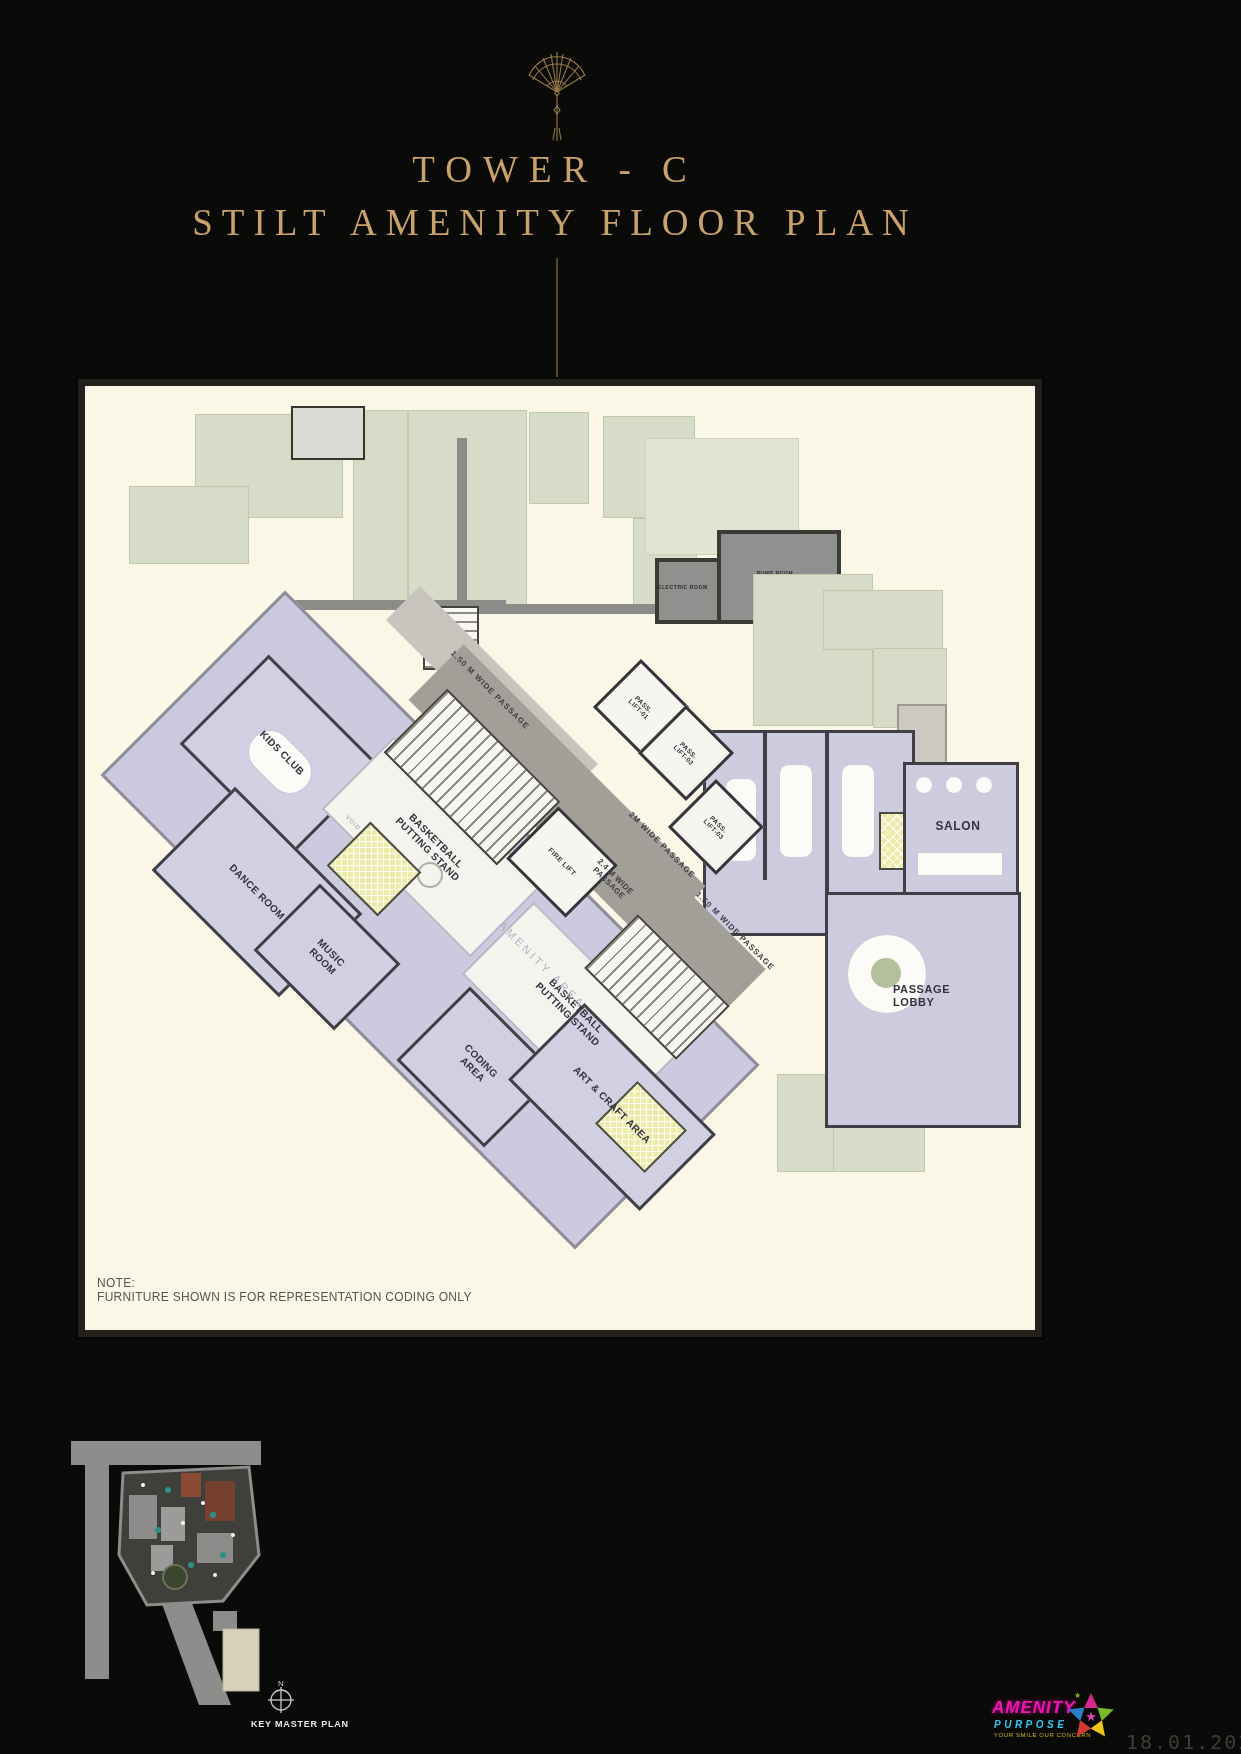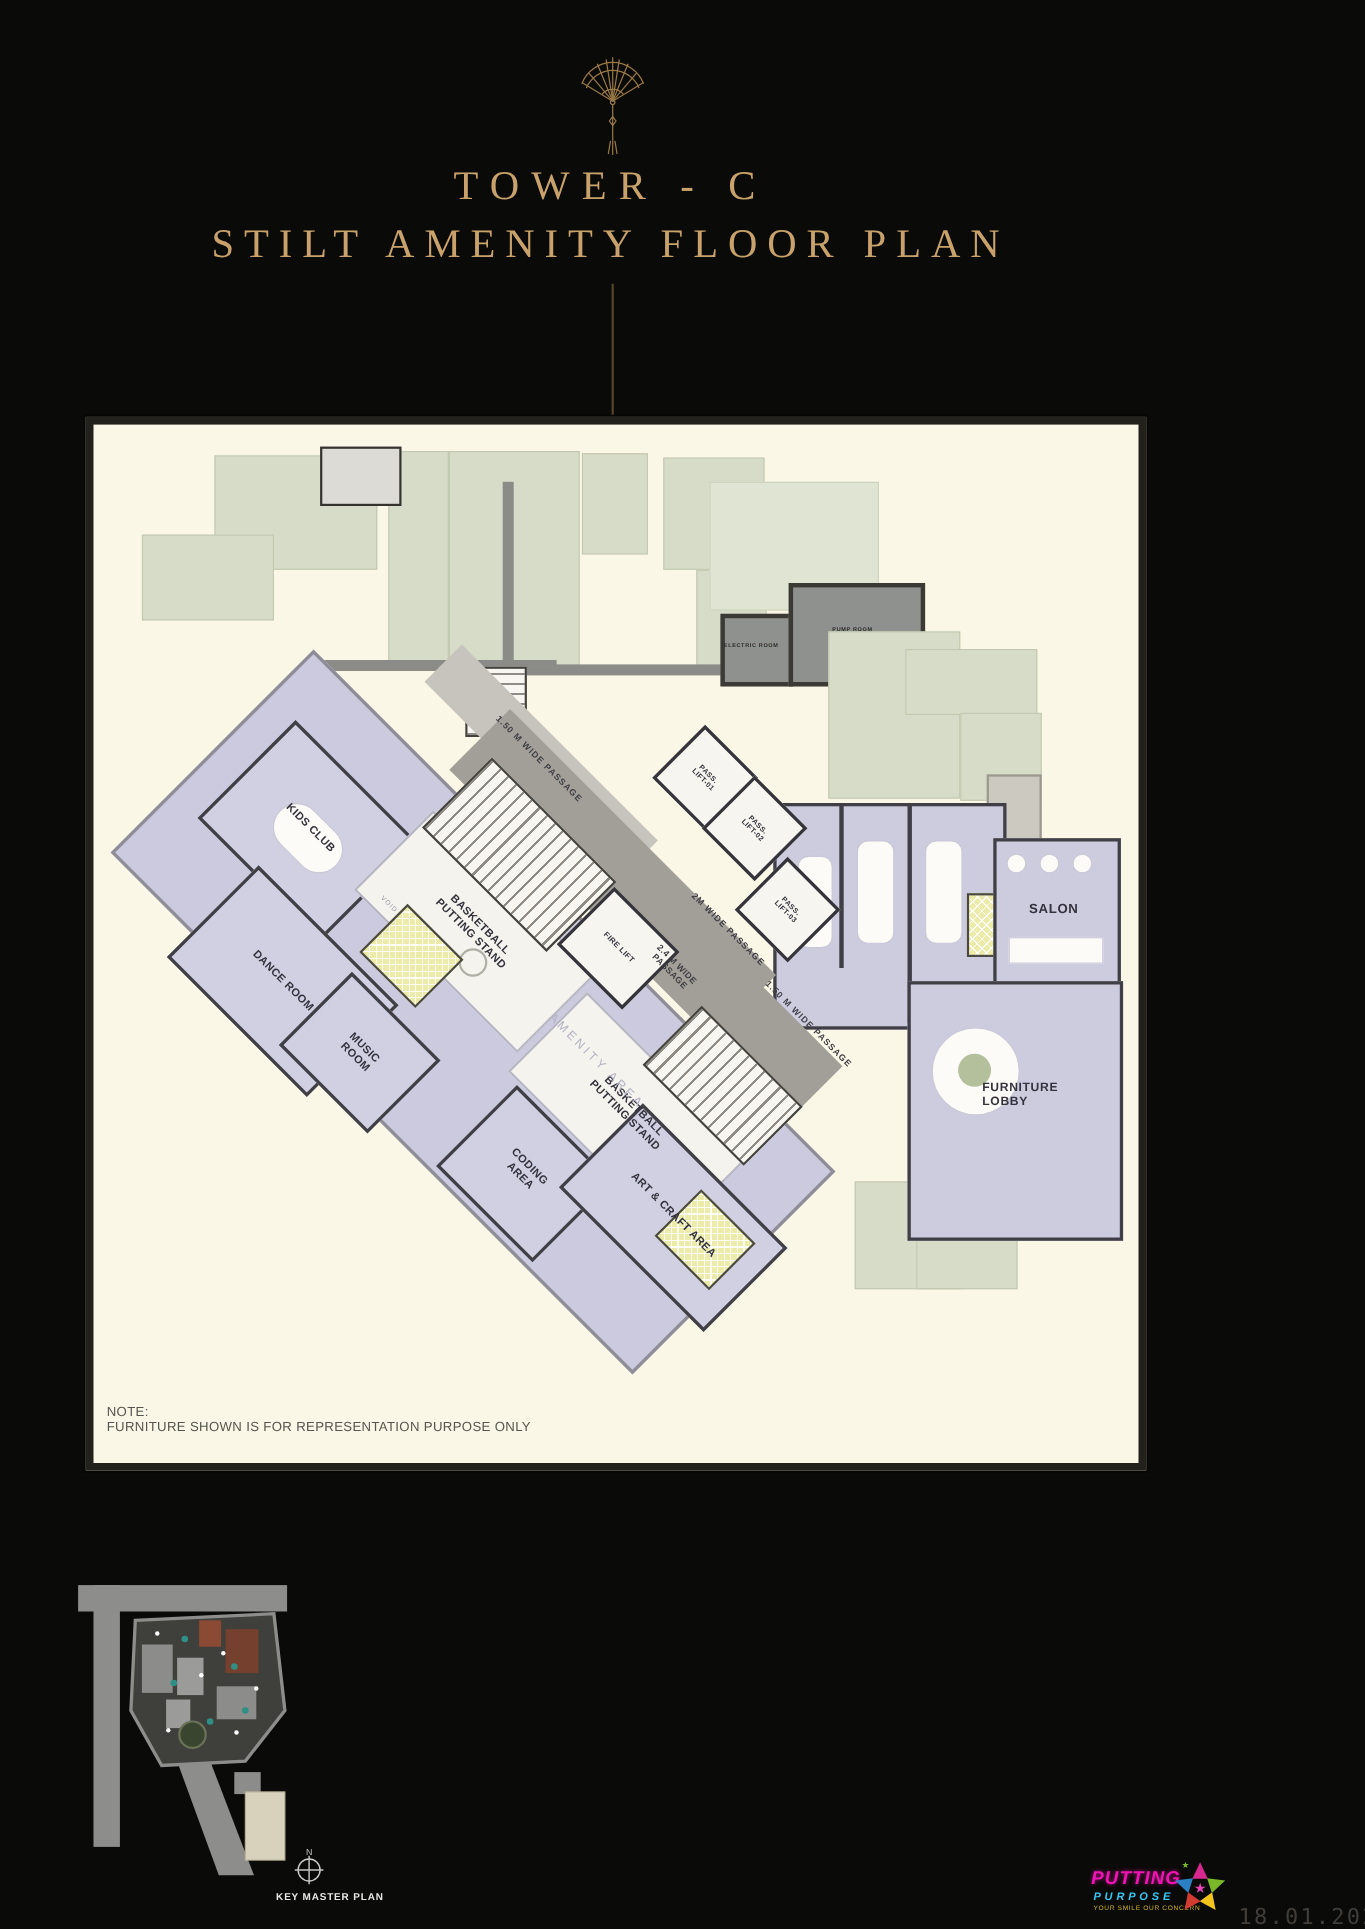--- a/index.html
+++ b/index.html
@@ -125,21 +125,21 @@
     <div class="lav" style="left:818px;top:376px;width:110px;height:134px;"></div>
     <div class="furn" style="left:830px;top:390px;width:16px;height:16px;border-radius:50%;"></div>
     <div class="furn" style="left:860px;top:390px;width:16px;height:16px;border-radius:50%;"></div>
     <div class="furn" style="left:890px;top:390px;width:16px;height:16px;border-radius:50%;"></div>
     <div class="furn" style="left:832px;top:466px;width:84px;height:22px;"></div>
     <div class="hl" style="left:873px;top:440px;font-size:12px;">SALON</div>
 
     <div class="lav" style="left:740px;top:506px;width:190px;height:230px;"></div>
     <div class="furn" style="left:762px;top:548px;width:78px;height:78px;border-radius:50%;"></div>
     <div class="a" style="left:786px;top:572px;width:30px;height:30px;border-radius:50%;background:#b4c09c;"></div>
-    <div class="hl wrap" style="left:858px;top:610px;width:100px;">FURNITURE LOBBY</div>
+    <div class="hl wrap" style="left:858px;top:610px;width:100px;">PASSAGE LOBBY</div>
 
     <div class="wingbase rot" style="left:345px;top:534px;width:665px;height:255px;"></div>
     <div class="lav2 rot" style="left:195px;top:369px;width:152px;height:120px;"></div>
     <div class="furn rot" style="left:195px;top:376px;width:70px;height:42px;border-radius:22px;"></div>
     <div class="lav2 rot" style="left:172px;top:506px;width:174px;height:112px;"></div>
     <div class="lav2 rot" style="left:242px;top:571px;width:108px;height:88px;"></div>
     <div class="court rot" style="left:347px;top:461px;width:206px;height:98px;"></div>
     <div class="ring" style="left:332px;top:476px;width:22px;height:22px;"></div>
     <div class="court rot" style="left:487px;top:626px;width:206px;height:98px;"></div>
     <div class="ring" style="left:472px;top:641px;width:22px;height:22px;"></div>
@@ -170,21 +170,21 @@
     <div class="rl" style="left:477px;top:476px;font-size:7px;">FIRE LIFT</div>
     <div class="rl wrap" style="left:556px;top:321px;width:40px;font-size:6.5px;">PASS. LIFT-01</div>
     <div class="rl wrap" style="left:601px;top:367px;width:40px;font-size:6.5px;">PASS. LIFT-02</div>
     <div class="rl wrap" style="left:631px;top:441px;width:40px;font-size:6.5px;">PASS. LIFT-03</div>
     <div class="rl" style="left:405px;top:304px;font-size:8px;letter-spacing:1px;color:#3e3d44;">1.50 M WIDE PASSAGE</div>
     <div class="rl" style="left:577px;top:459px;font-size:8px;letter-spacing:1px;color:#3e3d44;">2M WIDE PASSAGE</div>
     <div class="rl wrap" style="left:527px;top:494px;width:52px;font-size:8px;color:#3e3d44;">2.4 M WIDE PASSAGE</div>
     <div class="rl" style="left:650px;top:545px;font-size:8px;letter-spacing:1px;color:#3e3d44;">1.50 M WIDE PASSAGE</div>
 
     <div class="note" style="top:890px;text-align:center;">NOTE:</div>
-    <div class="note" style="top:904px;">FURNITURE SHOWN IS FOR REPRESENTATION PURPOSE ONLY</div>
+    <div class="note" style="top:904px;">FURNITURE SHOWN IS FOR REPRESENTATION CODING ONLY</div>
   </div>
 
   <svg class="a" style="left:63px;top:1415px;" width="205" height="290" viewBox="0 0 205 290">
     <rect x="8" y="26" width="190" height="24" fill="#8d8d8b"></rect>
     <rect x="22" y="26" width="24" height="238" fill="#8d8d8b"></rect>
     <polygon points="95,178 125,178 168,290 136,290" fill="#8d8d8b"></polygon>
     <polygon points="60,58 186,52 196,140 160,186 84,190 56,140" fill="#3f3f3c" stroke="#8d8d8b" stroke-width="3"></polygon>
     <rect x="142" y="66" width="30" height="40" fill="#75402d"></rect>
     <rect x="118" y="58" width="20" height="24" fill="#8a4a34"></rect>
     <rect x="66" y="80" width="28" height="44" fill="#8c8c8a"></rect>
@@ -208,21 +208,21 @@
   </svg>
 
   <svg class="a" style="left:266px;top:1678px;" width="30" height="38" viewBox="0 0 30 38">
     <text x="15" y="8" text-anchor="middle" font-size="8" fill="#c9c9c7" font-family="Liberation Sans,sans-serif">N</text>
     <circle cx="15" cy="22" r="10" fill="none" stroke="#c9c9c7" stroke-width="1.3"></circle>
     <line x1="15" y1="9" x2="15" y2="35" stroke="#c9c9c7" stroke-width="1.3"></line>
     <line x1="2" y1="22" x2="28" y2="22" stroke="#c9c9c7" stroke-width="1.3"></line>
   </svg>
   <div class="caption">KEY MASTER PLAN</div>
 
-  <div class="logoname">PUTTING</div>
+  <div class="logoname">AMENITY</div>
   <div class="logoname2">PURPOSE</div>
   <div class="tagline">YOUR SMILE OUR CONCERN</div>
   <svg class="a" style="left:1066px;top:1688px;" width="50" height="56" viewBox="0 0 50 56">
     <g transform="translate(25,29)">
       <polygon points="0,-24 7,-9 -7,-9" fill="#d6288f" transform="rotate(0)"></polygon>
       <polygon points="0,-24 7,-9 -7,-9" fill="#7ab829" transform="rotate(72)"></polygon>
       <polygon points="0,-24 7,-9 -7,-9" fill="#f2c51d" transform="rotate(144)"></polygon>
       <polygon points="0,-24 7,-9 -7,-9" fill="#d23b2f" transform="rotate(216)"></polygon>
       <polygon points="0,-24 7,-9 -7,-9" fill="#2b7fc3" transform="rotate(288)"></polygon>
       <text x="0" y="4" text-anchor="middle" font-size="13" fill="#e445b4">★</text>

